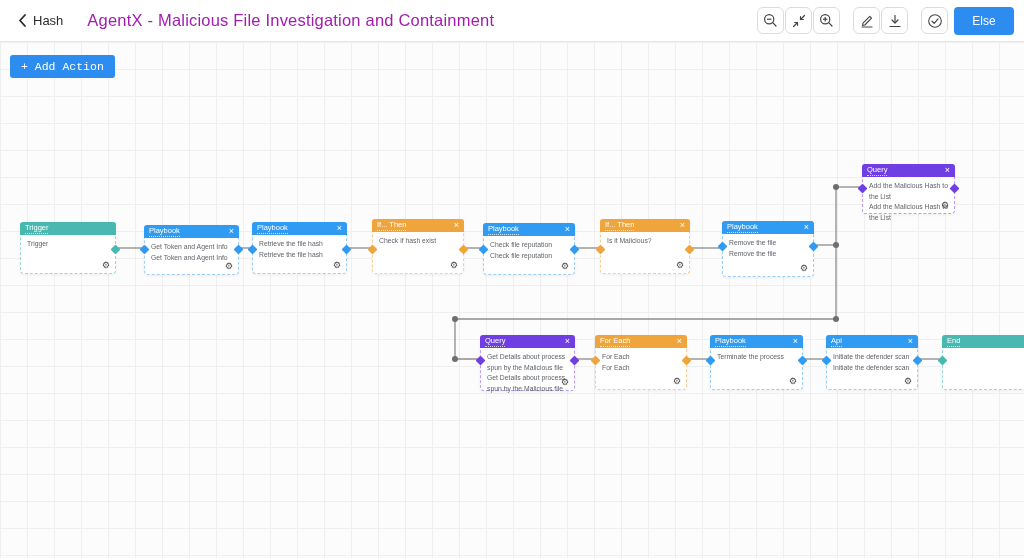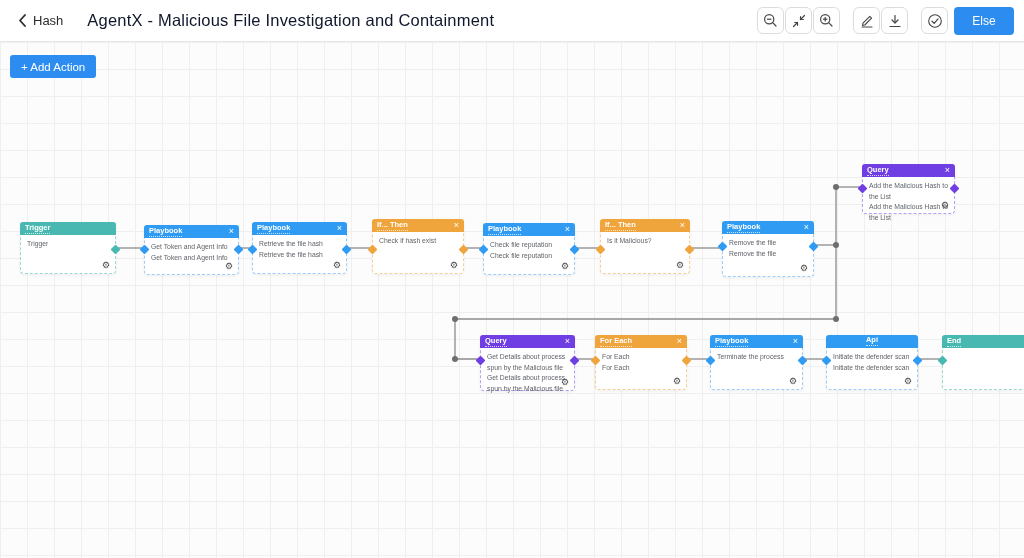--- a/index.html
+++ b/index.html
@@ -5,50 +5,50 @@
   * { margin:0; padding:0; box-sizing:border-box; }
   html,body { width:1024px; height:558px; overflow:hidden;
     font-family:"Liberation Sans","DejaVu Sans",sans-serif; background:#fff; }
 
   
   .topbar { position:absolute; left:0; top:0; width:1024px; height:42px;
     background:#fff; border-bottom:1px solid #e7e7e7; display:flex;
     align-items:center; padding:0 10px; z-index:10; }
   .back-btn { display:flex; align-items:center; gap:6px; cursor:pointer;
     color:#2b2b2b; font-size:13px; margin:0 24px 0 8px; }
-  .page-title { font-size:16.5px; color:#0f172a; letter-spacing:.2px; }
+  .page-title { font-size:16.5px; color:#a21caf; letter-spacing:.2px; }
   .tb-right { margin-left:auto; display:flex; align-items:center; }
   .tb-btn { width:27px; height:27px; background:#fff; border:1px solid #dcdcdc;
     border-radius:6px; display:flex; align-items:center; justify-content:center;
     color:#454545; cursor:pointer; }
   .tb-btn + .tb-btn { margin-left:1px; }
   .tb-gap { width:13px; }
   .save-btn { width:60px; height:28px; margin-left:6px; background:#2d8cf0;
     color:#fff; border:none; border-radius:4px; font-size:12px; cursor:pointer;
     font-family:inherit; }
 
   
   .canvas { position:absolute; left:0; top:42px; width:1024px; height:516px;
     overflow:hidden; background-color:#fcfcfc;
     background-image:linear-gradient(#efefef 1px, transparent 1px),
       linear-gradient(90deg,#efefef 1px, transparent 1px);
     background-size:27px 27px; }
   .add-action-btn { position:absolute; left:10px; top:13px; height:23px;
     padding:0 11px; background:#2d8cf0; color:#fff; border:none; border-radius:3px;
-    font-size:11.5px; font-family:Liberation Sans, sans-serif; cursor:pointer; z-index:5; }
+    font-size:11.5px; font-family:Liberation Mono, monospace; cursor:pointer; z-index:5; }
 
   .wire-layer { position:absolute; left:0; top:0; width:1024px; height:516px; }
 
   
   .node { position:absolute; background:#fff; border:1px dashed #bbb;
     border-radius:4px; box-shadow:0 1px 3px rgba(0,0,0,.06); }
   .node-hdr { height:13px; display:flex; align-items:center;
     justify-content:space-between; padding:0 5px; border-radius:3px 3px 0 0;
     margin:-1px -1px 0 -1px; }
-  .node-hdr-label { color:#fff; font-size:7.5px; font-weight:bold;
+  .node-hdr-label { color:#fff; font-size:7.5px; font-weight:normal;
     border-bottom:1px dotted rgba(255,255,255,.75); line-height:10px; }
   .node-close { color:#fff; font-size:9px; line-height:9px; cursor:pointer; }
   .node-body { padding:4px 6px 2px 6px; font-size:6.8px; line-height:1.55;
     color:#5f6368; }
   .node-gear { position:absolute; right:5px; bottom:3px; font-size:9px;
     color:#4a4a4a; cursor:pointer; font-family:"DejaVu Sans",sans-serif;
     line-height:9px; }
   .port { position:absolute; width:7px; height:7px; transform:rotate(45deg);
     border-radius:1px; cursor:crosshair; }
   .port-left  { left:-4px; }
@@ -278,21 +278,21 @@
           <span class="node-close">×</span>
         </div>
         <div class="node-body">
           <div>Terminate the process</div>
         </div>
         <span class="node-gear">⚙</span>
         <div class="port port-left" style="background: rgb(47, 155, 243); top: 20.5px;"></div>
         <div class="port port-right" style="background: rgb(47, 155, 243); top: 20.5px;"></div>
       </div>
       <div class="node" style="left: 826px; top: 293px; width: 92px; height: 55px; border-color: rgb(156, 204, 248);">
-        <div class="node-hdr" style="background: rgb(47, 155, 243); flex-direction: column;">
+        <div class="node-hdr" style="background: rgb(47, 155, 243);">
           <span class="node-hdr-label">Api</span>
           <span class="node-close">×</span>
         </div>
         <div class="node-body">
           <div>Initiate the defender scan</div>
           <div>Initiate the defender scan</div>
         </div>
         <span class="node-gear">⚙</span>
         <div class="port port-left" style="background: rgb(47, 155, 243); top: 20.5px;"></div>
         <div class="port port-right" style="background: rgb(47, 155, 243); top: 20.5px;"></div>

